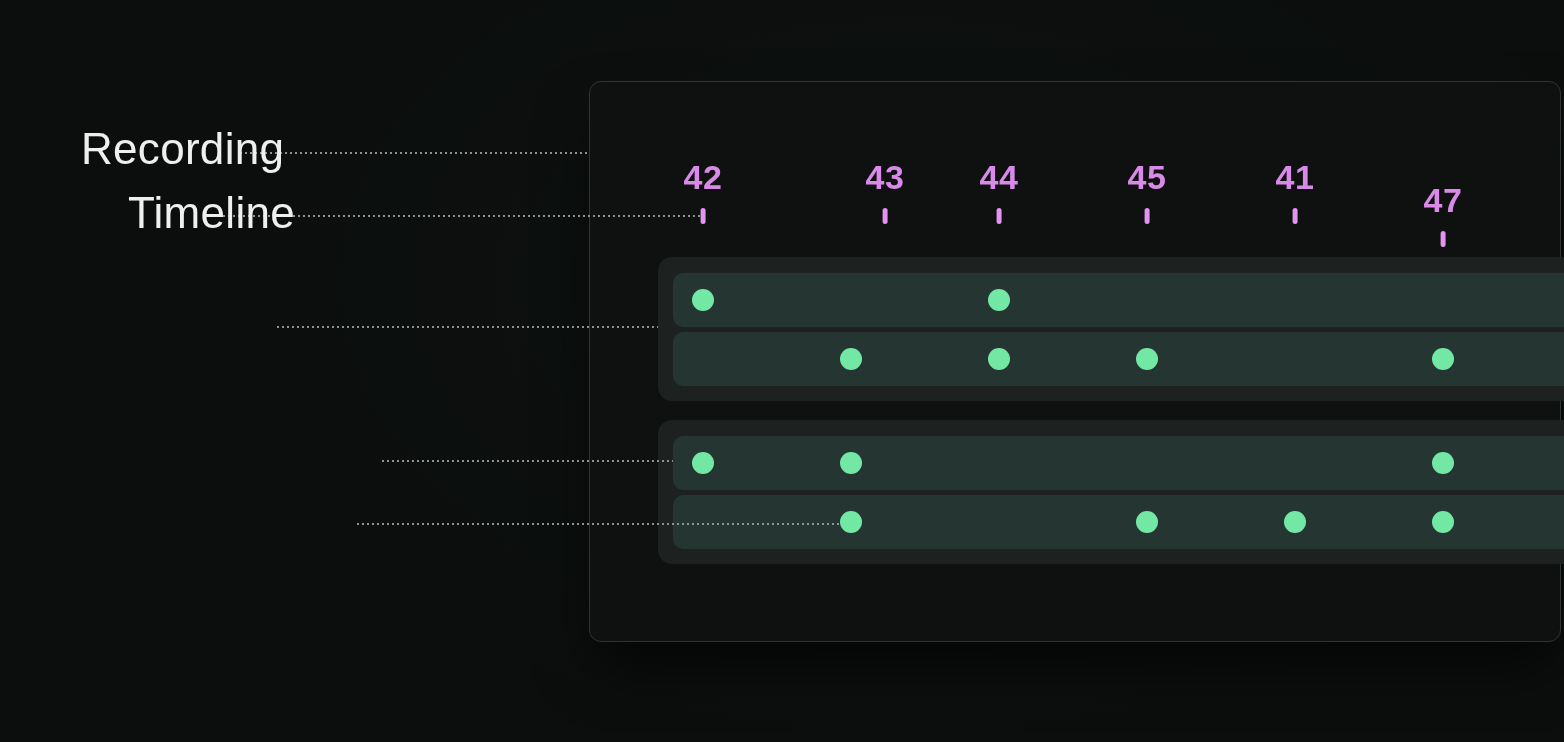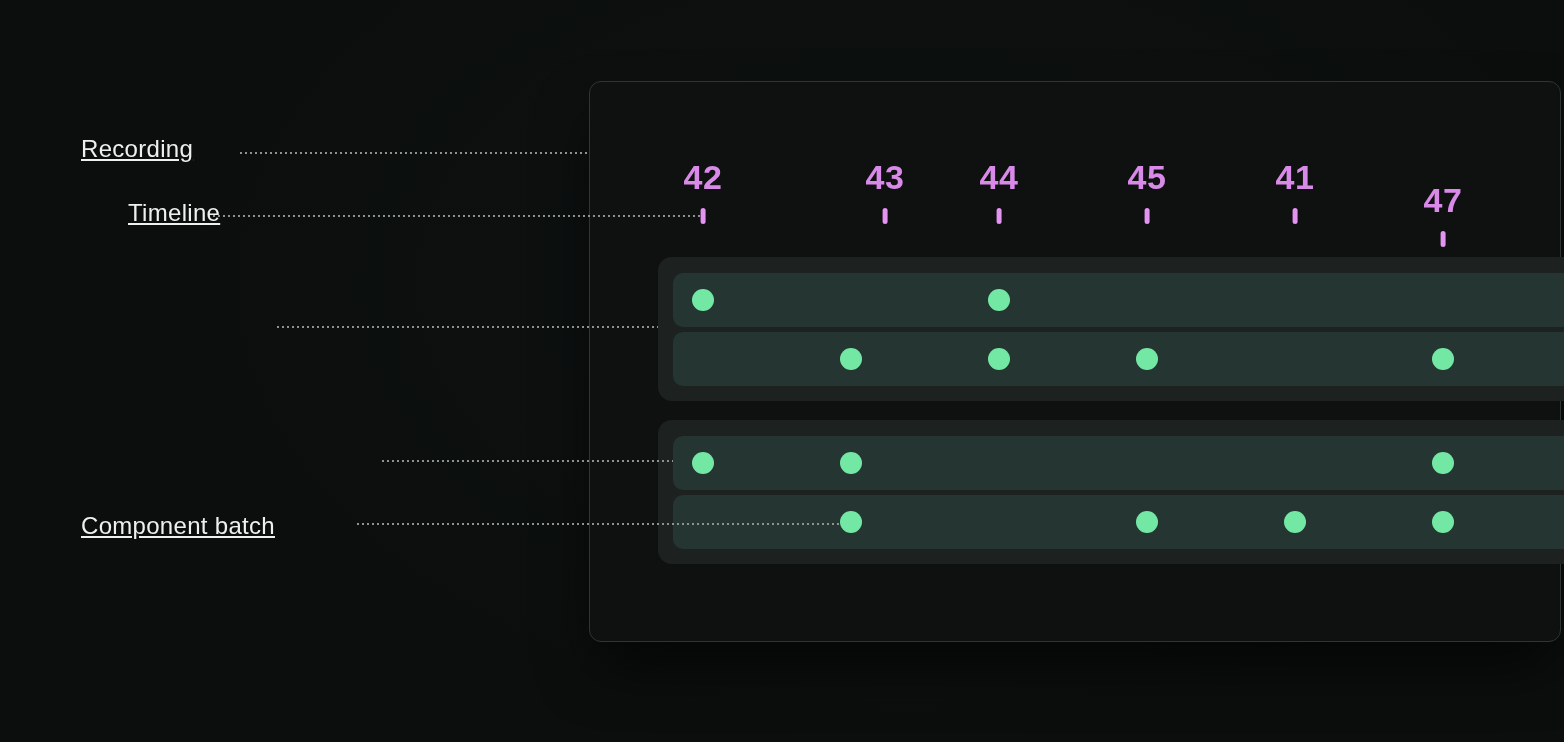--- a/index.html
+++ b/index.html
@@ -50,23 +50,22 @@
     border-radius:10px 0 0 10px;
   }
   .stream-row.r0{top:16px;}
   .stream-row.r1{top:75px;}
   .dot{
     position:absolute;top:50%;width:22px;height:22px;border-radius:50%;
     background:var(--dot-green);transform:translate(-50%,-50%);
   }
   .anno-label{
     position:absolute;left:81px;color:var(--label-text);
-    font-size:24px;line-height:38px;font-weight:400;letter-spacing:.3px;
+    font-size:44px;line-height:38px;font-weight:400;letter-spacing:.3px;
     white-space:nowrap;
-    text-decoration:underline;
   }
   .lbl-recording{top:130px;}
   .lbl-timeline{top:194px;margin-left:47px;}
   .lbl-entity{top:313px;}
   .lbl-cstream{top:443px;}
   .lbl-cbatch{top:507px;}
   .leader{
     position:absolute;height:2px;
     background:repeating-linear-gradient(90deg, var(--leader-dot) 0 2px, transparent 2px 5px);
   }
@@ -137,15 +136,14 @@
     </div>
 
   <div class="leader ld-recording"></div>
   <div class="leader ld-timeline"></div>
   <div class="leader ld-entity"></div>
   <div class="leader ld-cstream"></div>
   <div class="leader ld-cbatch"></div>
 
   <div class="anno-label lbl-recording">Recording</div>
   <div class="anno-label lbl-timeline">Timeline</div>
-  <div class="anno-label lbl-cbatch">Component batch</div>
 
 </div>
 
 </body></html>

